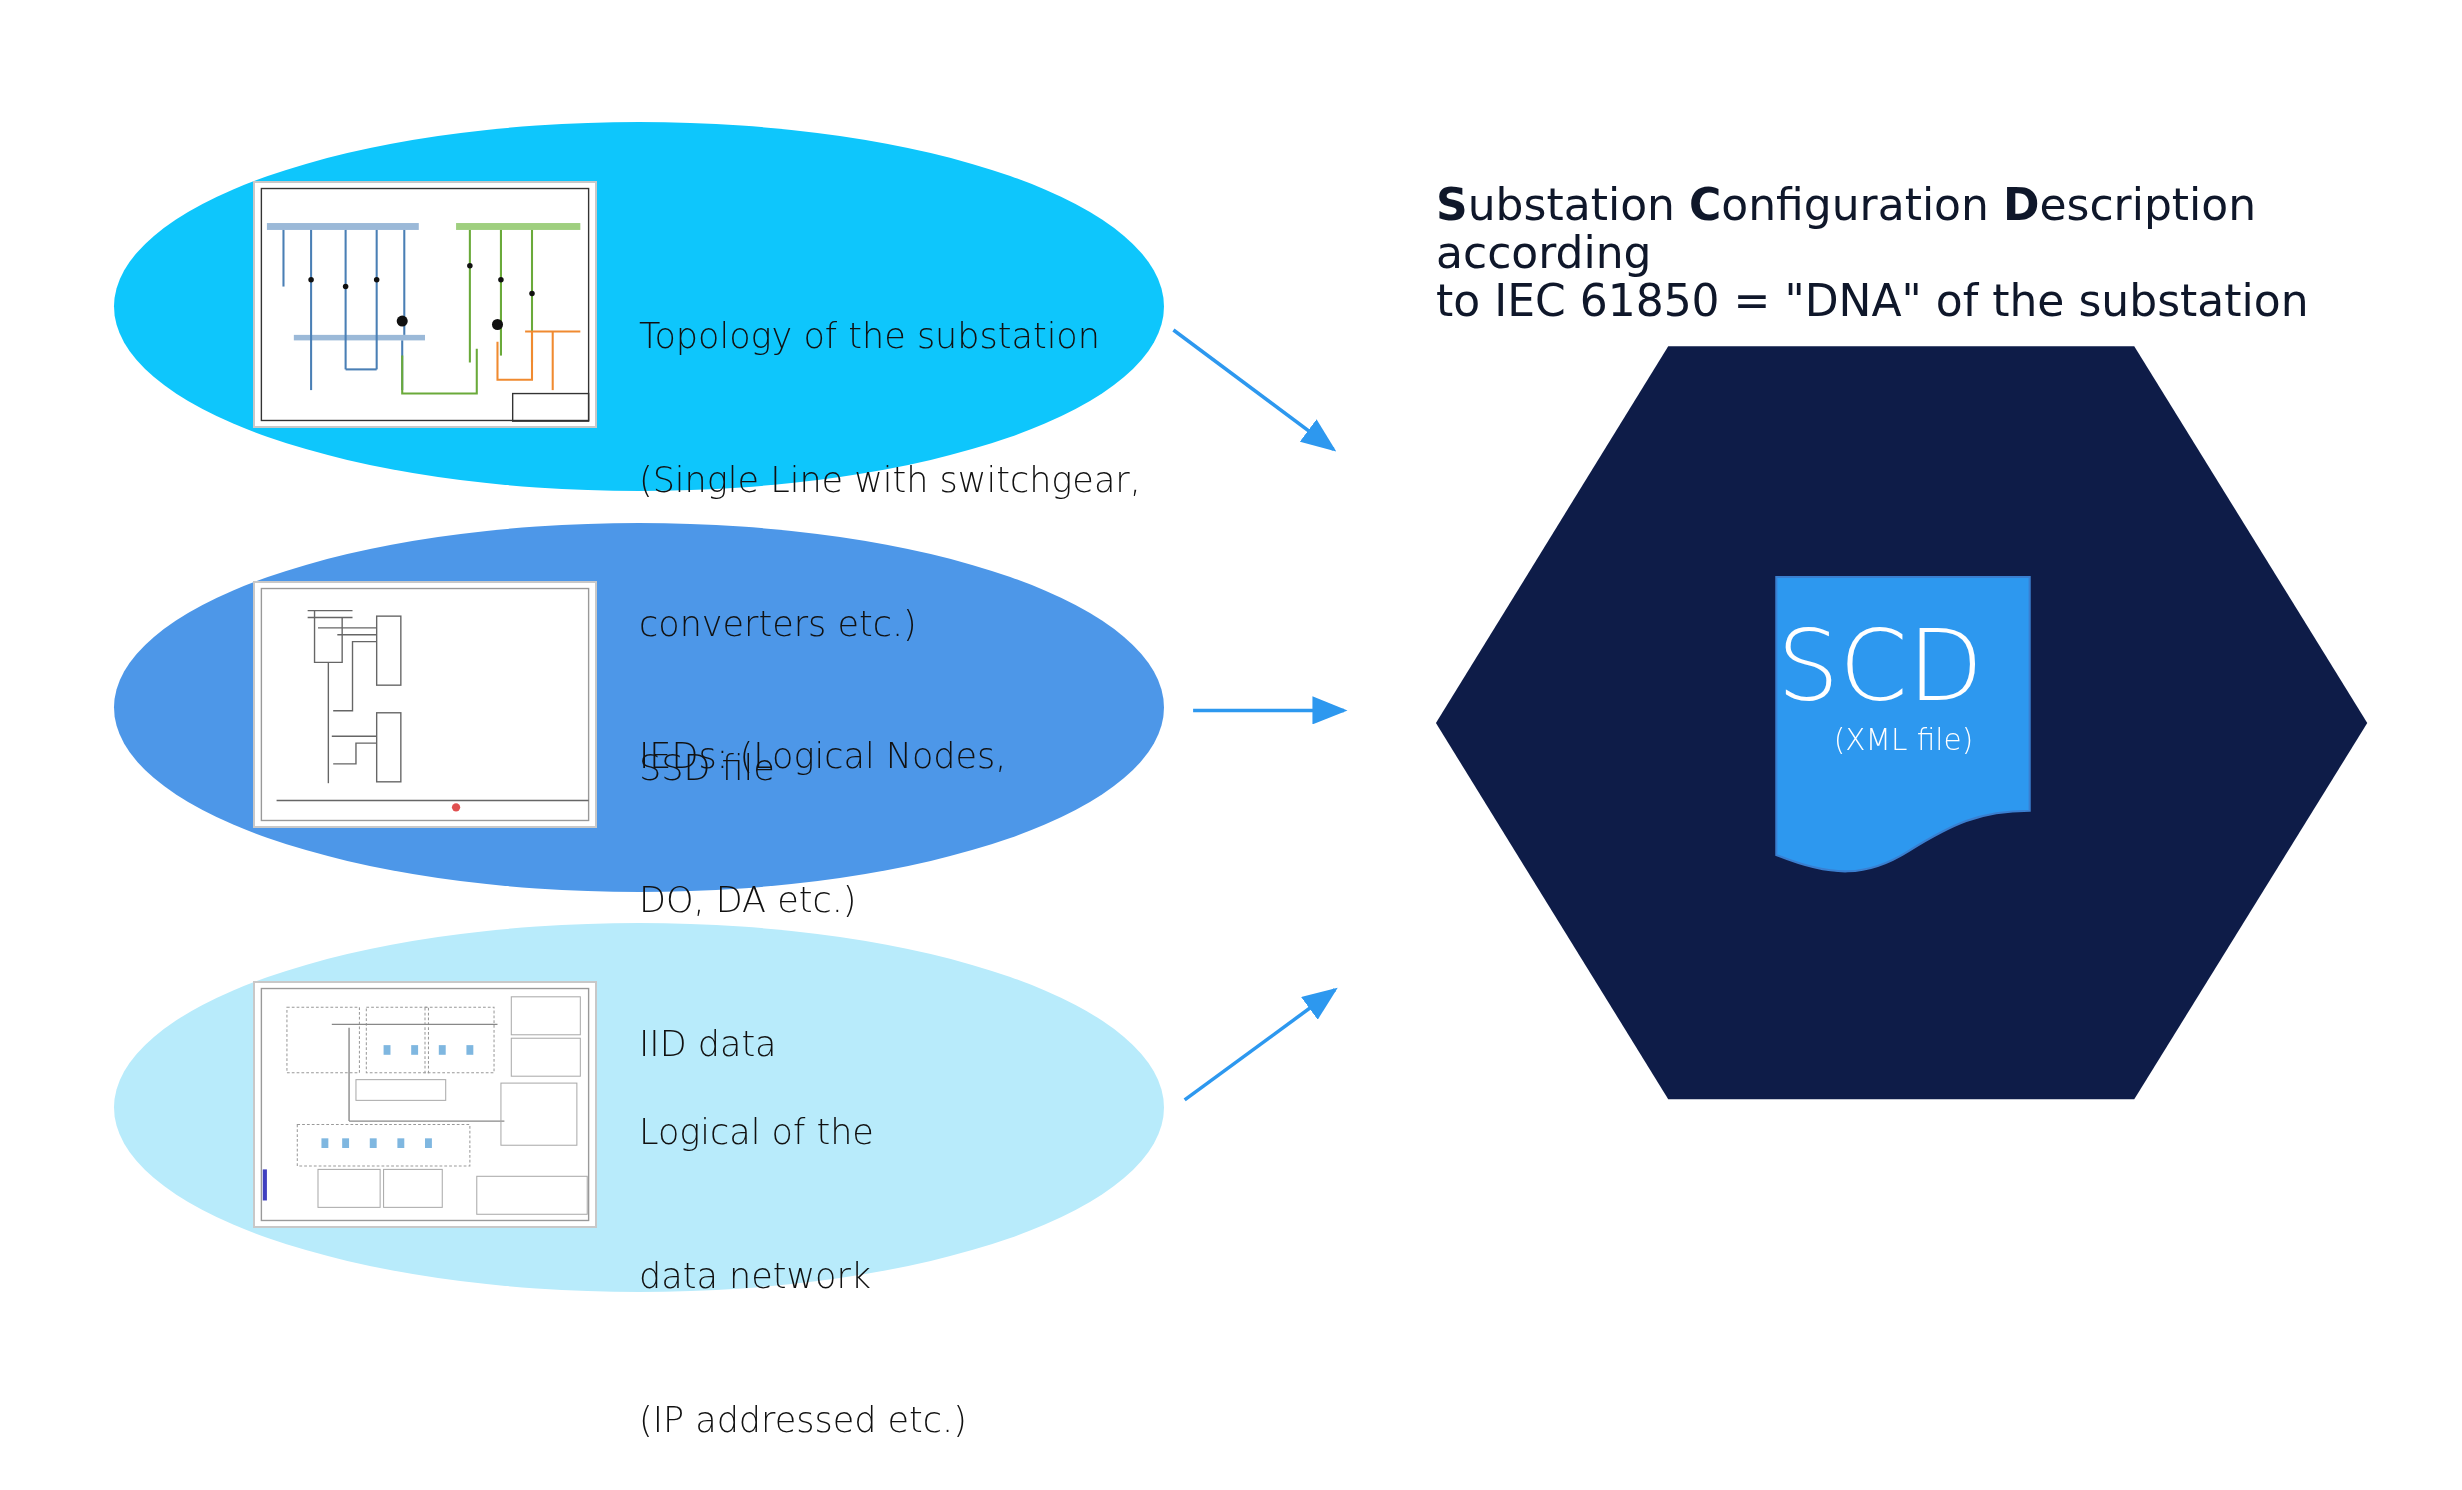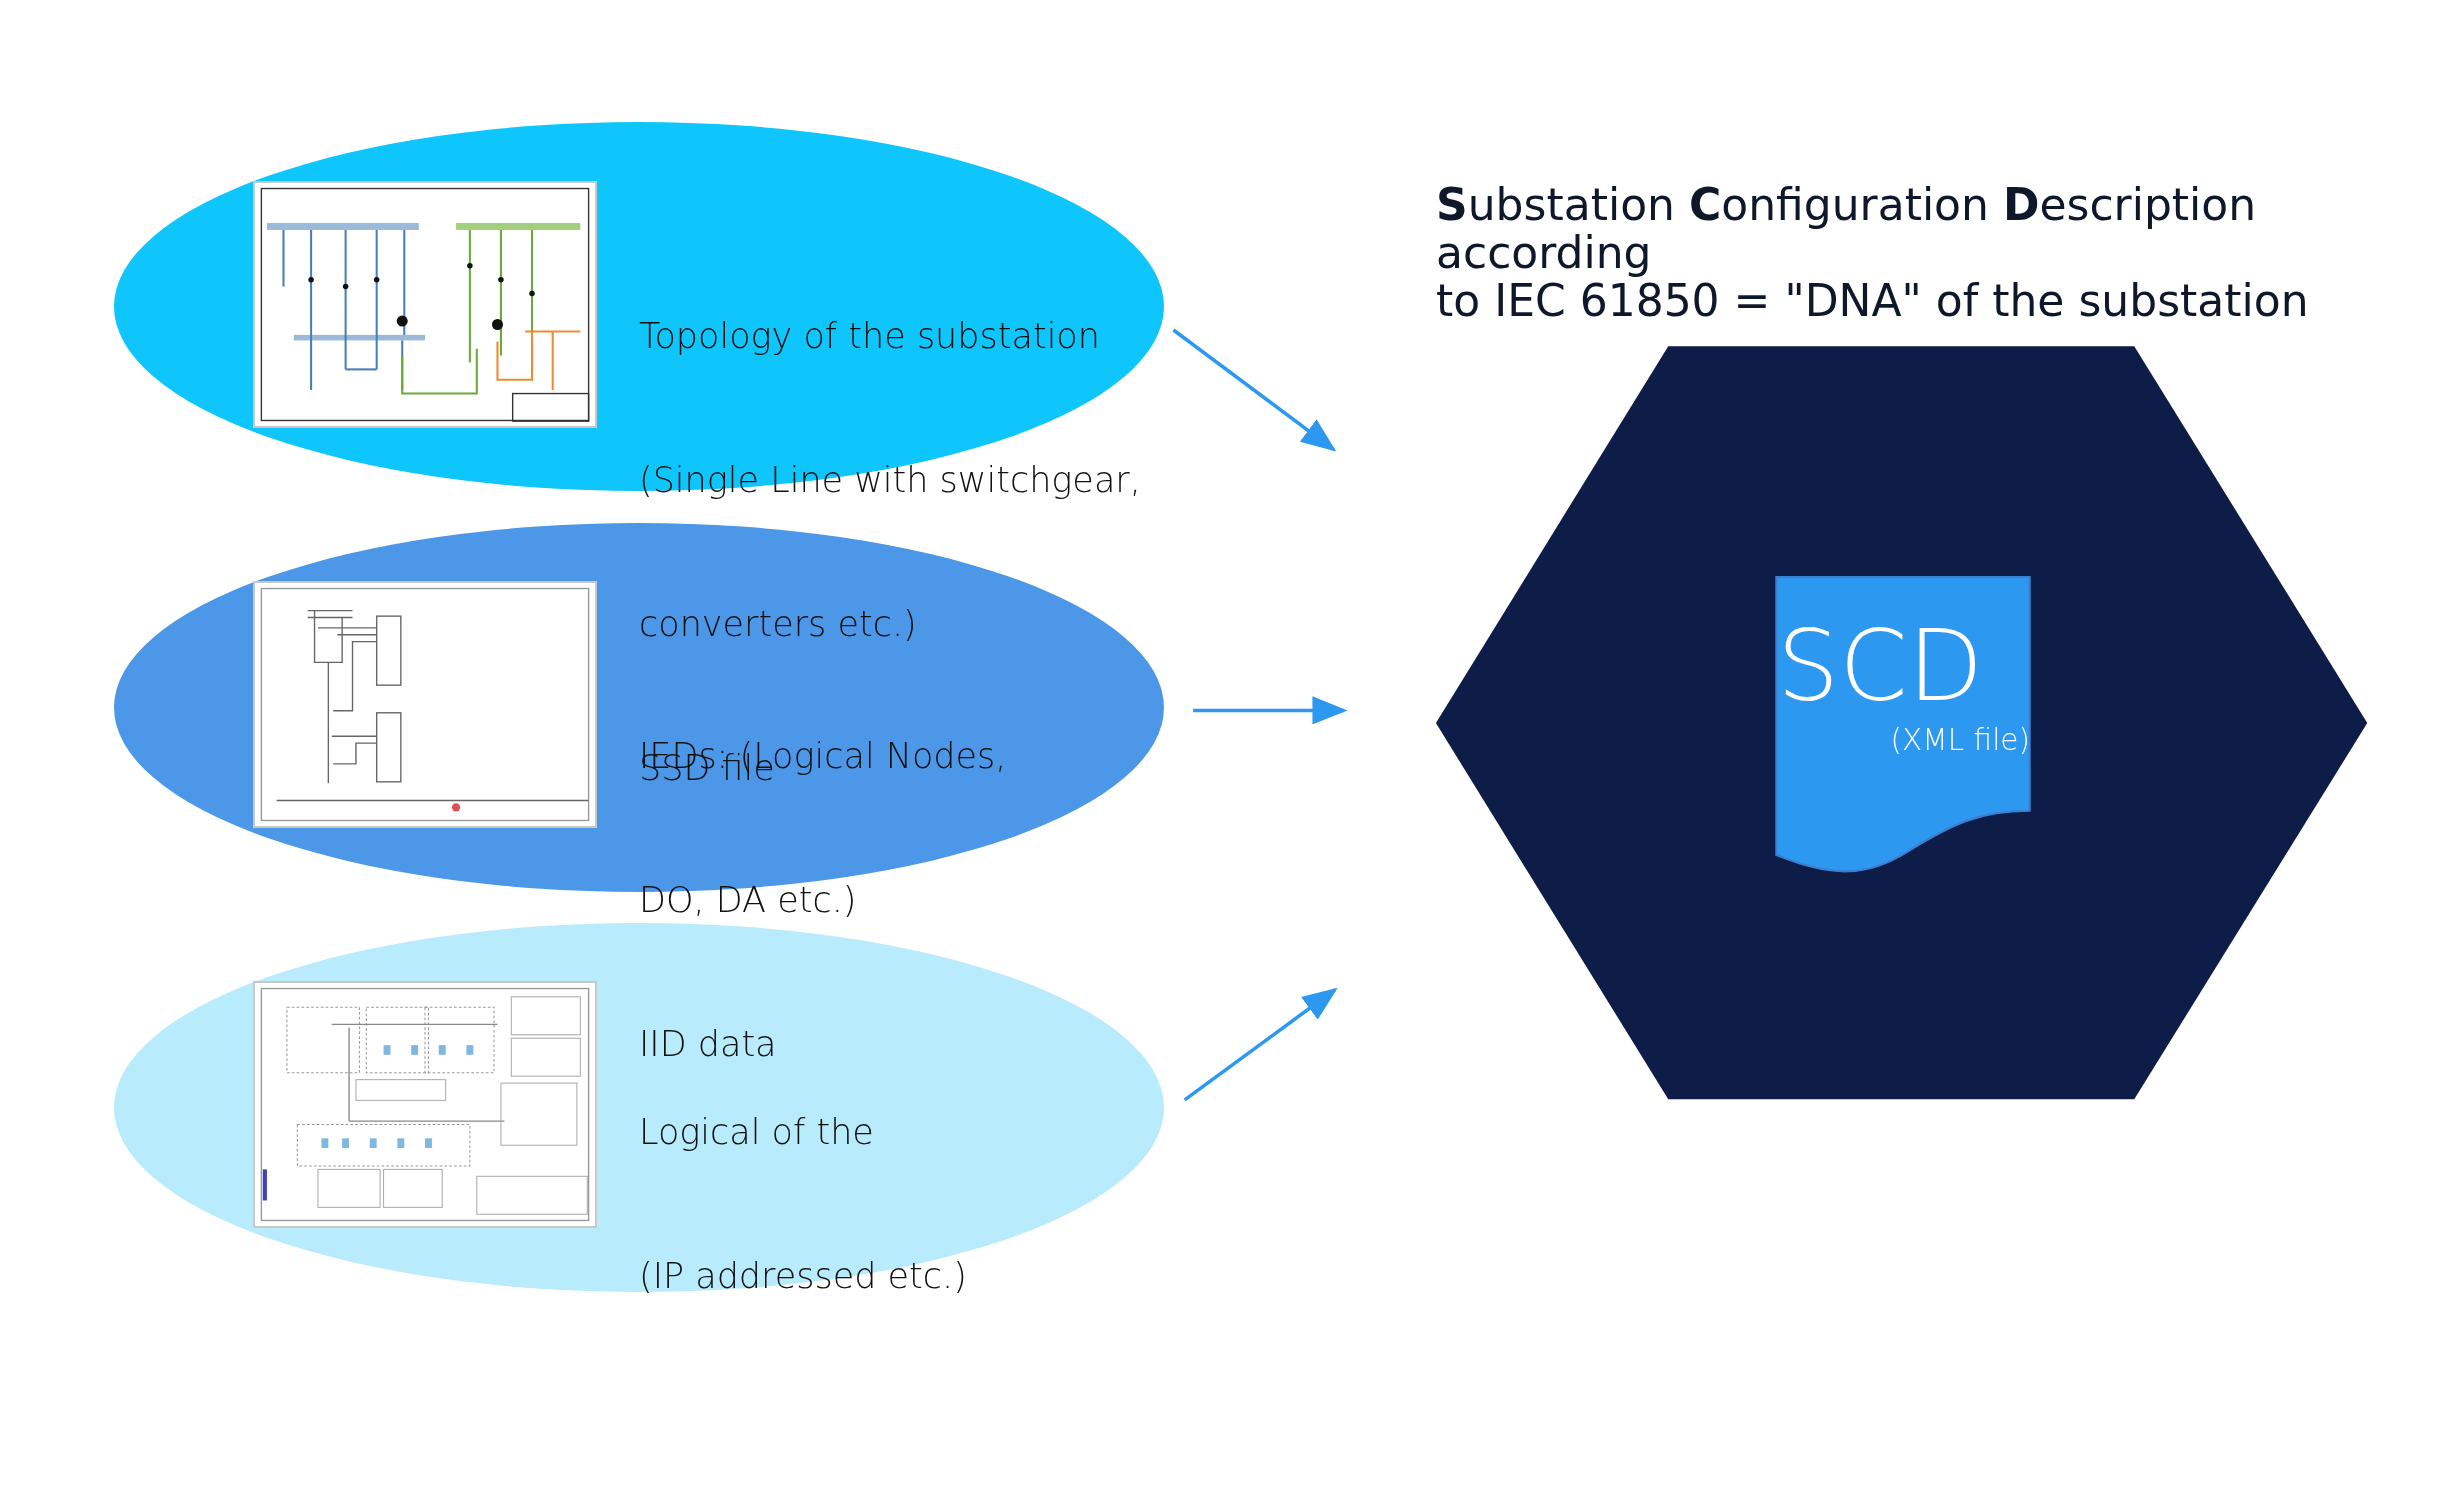--- a/index.html
+++ b/index.html
@@ -10,21 +10,21 @@
     .thumb svg { width: 100%; height: 100%; display: block; }
     .etext { position: absolute; color: #111111; font-size: 35px; line-height: 48px;
              font-family: "DejaVu Sans", sans-serif; font-weight: 300; white-space: pre; margin-left: 17px; }
     .etext div { white-space: nowrap; }
     #title { position: absolute; left: 1436px; width: 934px; top: 181px; text-align: left;
              font-size: 44px; line-height: 48px; color: #0f172a; }
     #title b { font-weight: bold; }
     #diagram-svg { position: absolute; left: 0; top: 0; }
     #scd-label { position: absolute; left: 1777px; width: 253px; top: 614px; 
                  color: #ffffff; font-size: 98px; line-height: 105px; font-weight: 300; }
-    #scd-sub { position: absolute; left: 1777px; width: 253px; top: 723px; text-align: right;
+    #scd-sub { position: absolute; left: 1777px; width: 253px; top: 723px; text-align: center;
                color: #ffffff; font-size: 29.5px; line-height: 35px; font-weight: 300; }
   </style>
 </head>
 <body>
 
 <div id="title">
   <div id="title-line1"><b>S</b><span>ubstation </span><b>C</b><span>onfiguration </span><b>D</b><span>escription according</span></div>
   <div>to IEC 61850 = "DNA" of the substation</div>
 </div>
 
@@ -137,20 +137,21 @@
   <div>converters etc.)</div>
   <div>SSD file</div>
 </div>
 <div class="etext" style="left:622px; top:636px;">
   <div>IEDs: (Logical Nodes,</div>
   <div>DO, DA etc.)</div>
   <div>IID data</div>
 </div>
 <div class="etext" style="left:622px; top:1012px;">
   <div>Logical of the</div>
+  <div>data network</div>
   <div>(IP addressed etc.)</div>
   
 </div>
 
 <svg id="diagram-svg" width="2462" height="1491" viewBox="0 0 3508 2124">
   <defs>
     <marker id="arrowhead" markerWidth="10" markerHeight="8" refX="9" refY="4" orient="auto" markerUnits="strokeWidth">
       <polygon points="0,0 10,4 0,8" id="arrowhead-shape" fill="#2D98EF"></polygon>
     </marker>
   </defs>

